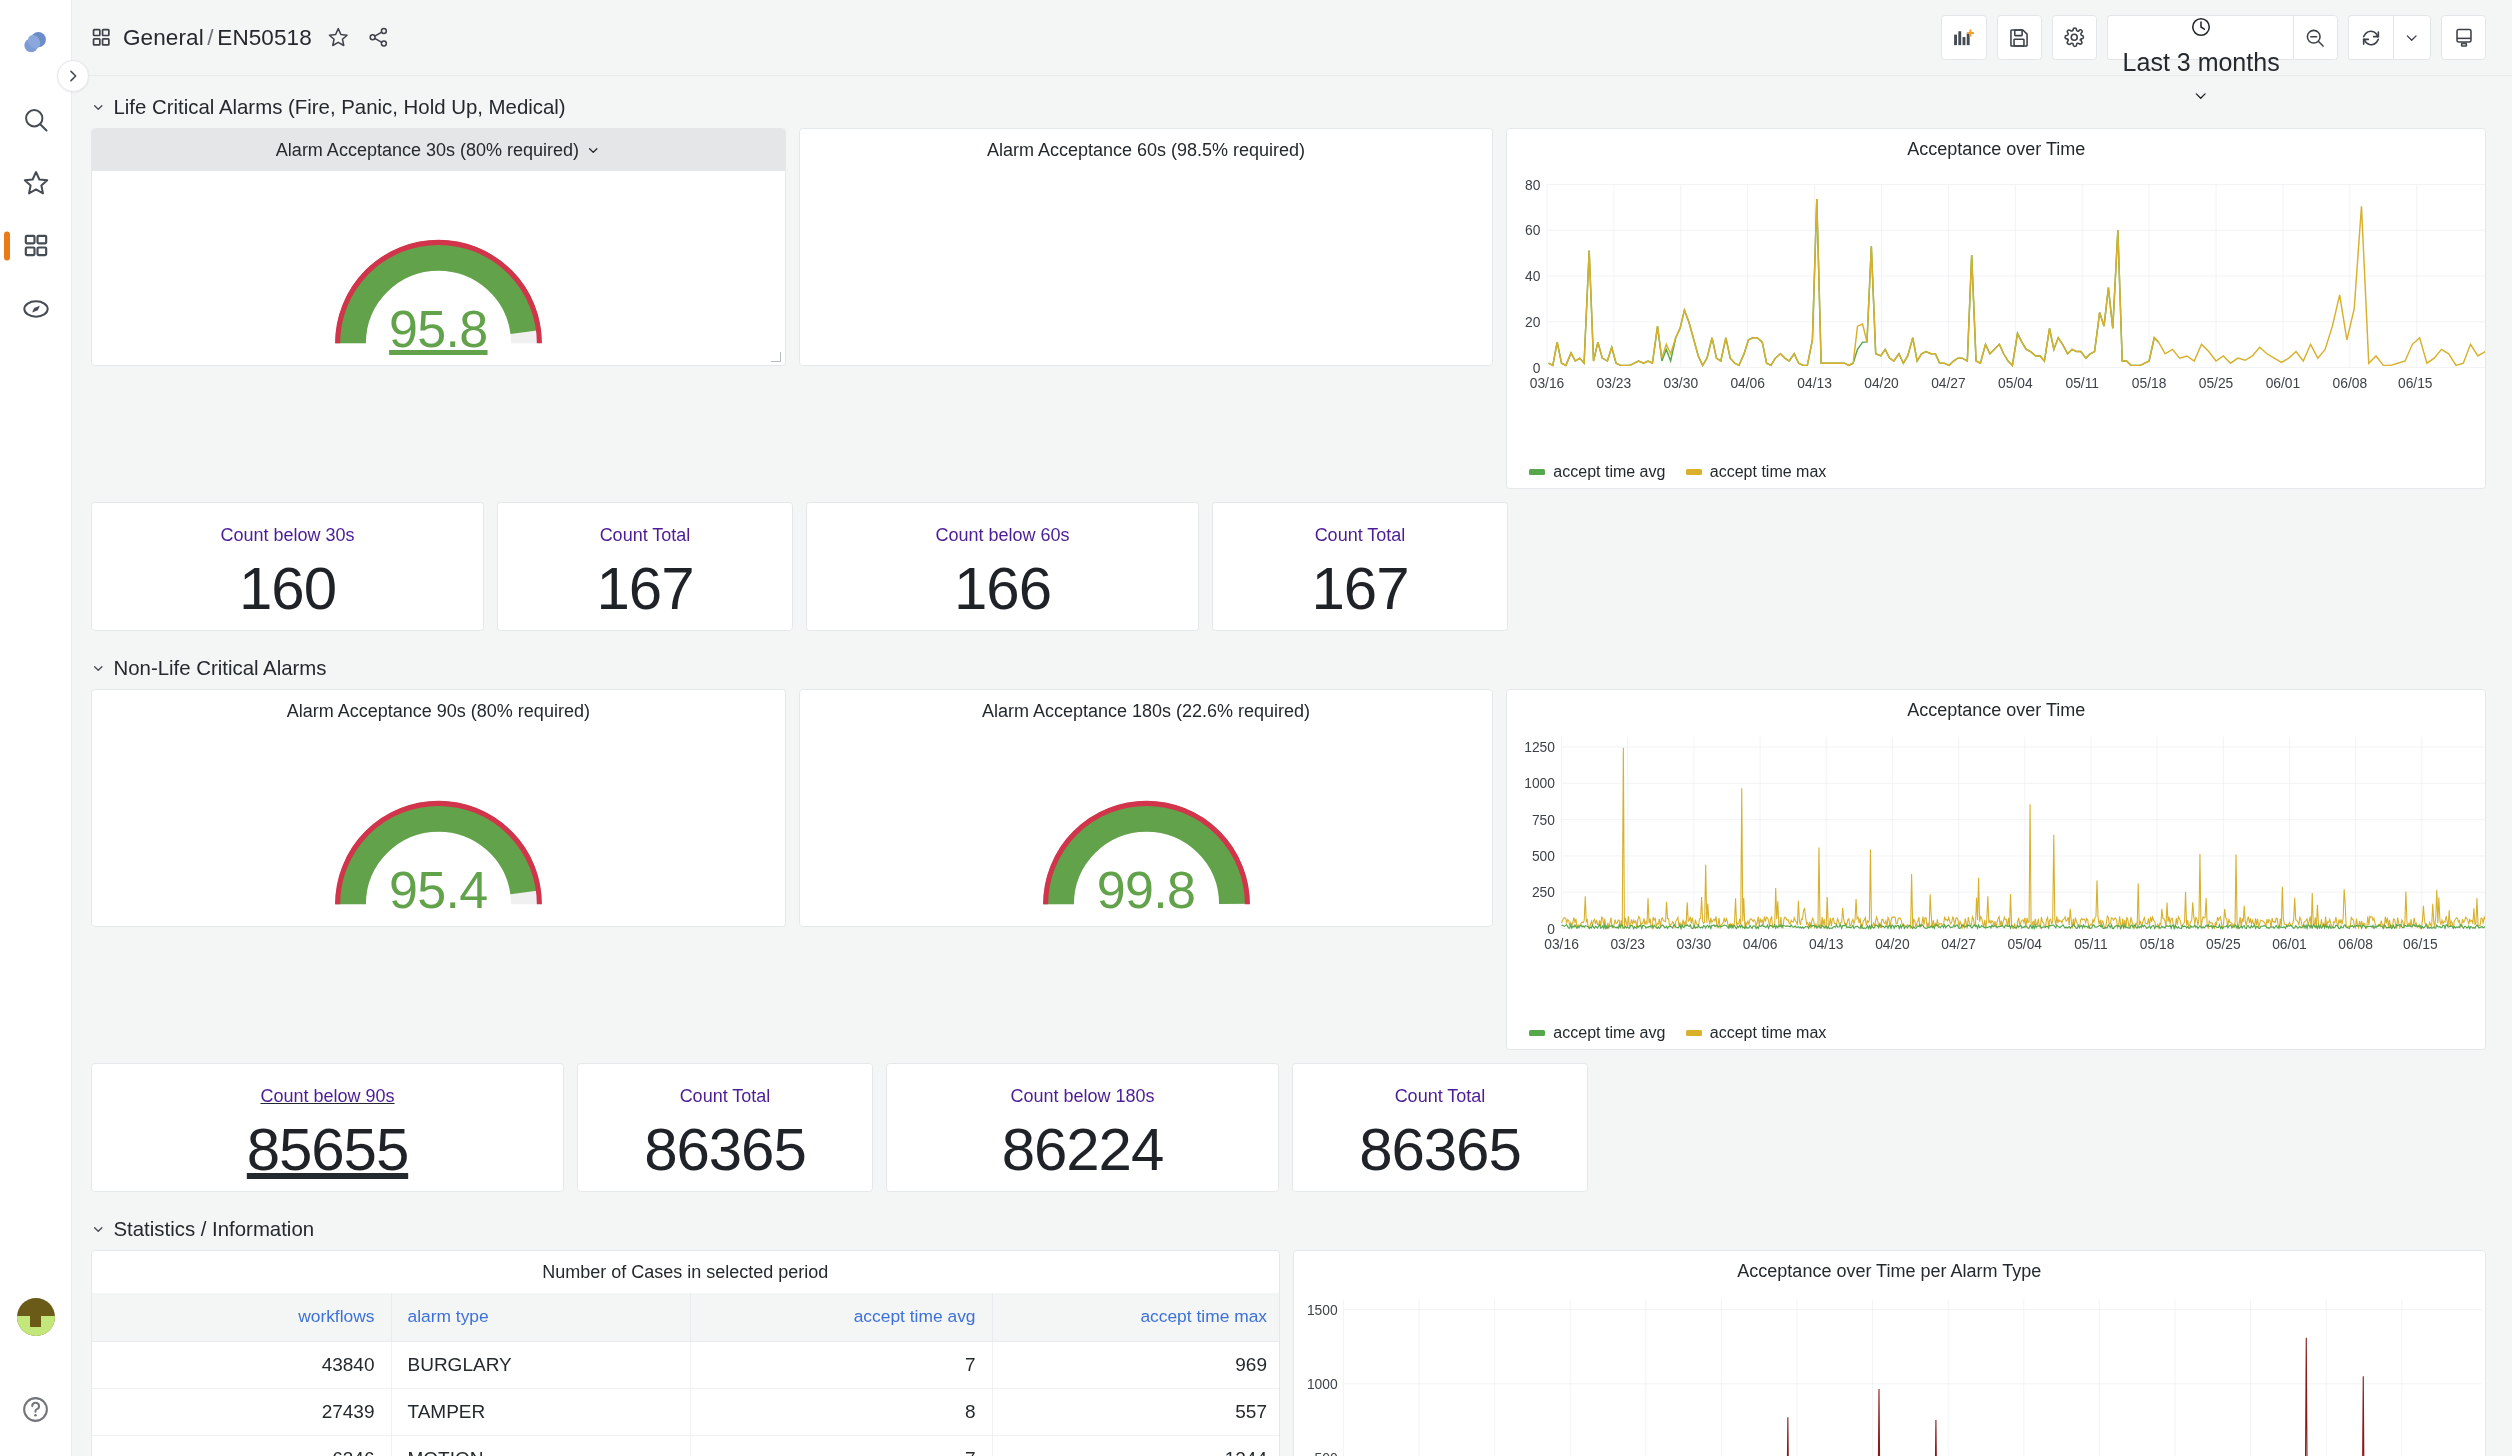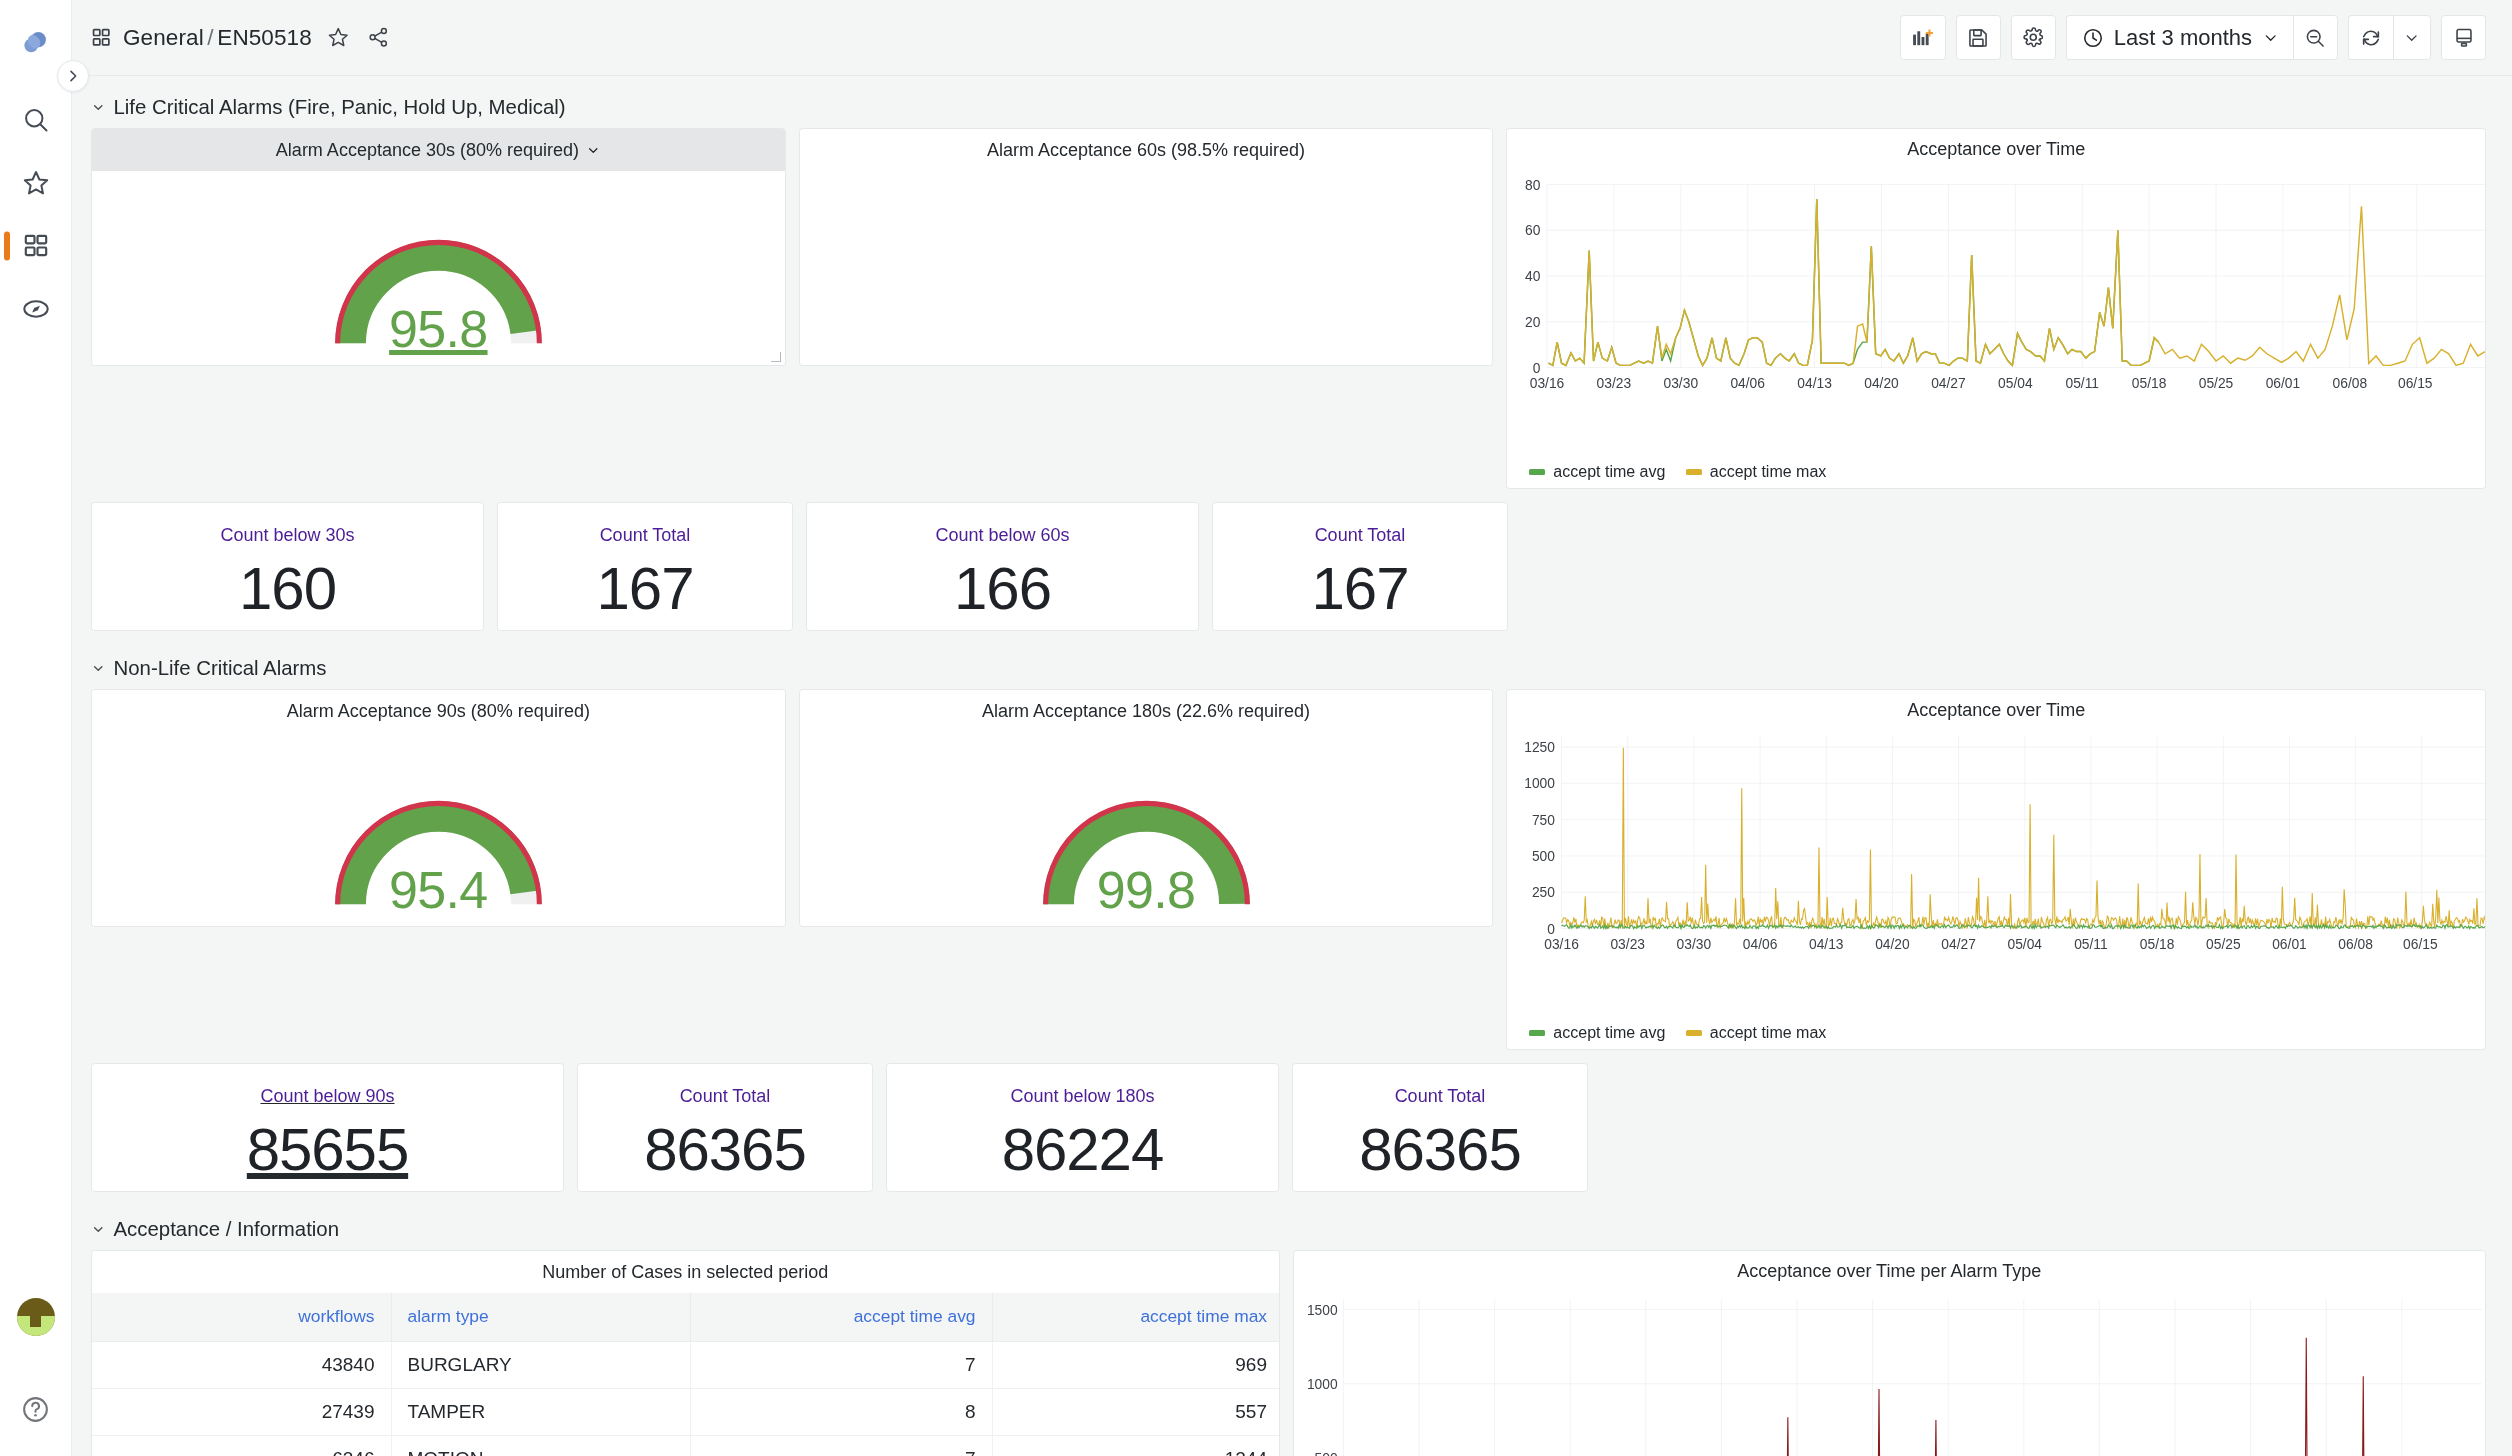--- a/index.html
+++ b/index.html
@@ -69,21 +69,21 @@
     height: 45px; min-width: 45px; padding: 0 10.2px; background: #FFFFFF;
     border: 0.7px solid #E3E6E9; border-radius: 3.6px;
     display: flex; align-items: center; justify-content: center; gap: 7.3px;
     color: #3D4249; cursor: pointer;
   }
   .time-group { display: flex; align-items: center; }
   .time-picker {
     height: 45px; background: #FFFFFF; border: 0.7px solid #E3E6E9;
     border-right: none; border-radius: 3.6px 0 0 3.6px;
     display: flex; align-items: center; gap: 10.2px; padding: 0 13px 0 14.5px;
-    color: #24292E; font-size: 22px; cursor: pointer; white-space: nowrap;
+    color: #24292E; font-size: 25px; cursor: pointer; white-space: nowrap; flex-direction: column;
   }
   .time-zoomout {
     height: 45px; width: 45px; background:#FFFFFF; border: 0.7px solid #E3E6E9;
     border-radius: 0 3.6px 3.6px 0; display:flex; align-items:center; justify-content:center;
     color:#3D4249; cursor:pointer;
   }
   .refresh-group { display: flex; align-items: center; }
   .refresh-btn { height:45px; width:45px; background:#FFFFFF; border:0.7px solid #E3E6E9;
                  border-right:none; border-radius:3.6px 0 0 3.6px;
                  display:flex;align-items:center;justify-content:center;color:#3D4249;cursor:pointer;}
@@ -586,21 +586,21 @@
           <div class="stat-value">86365</div>
         </div>
       </div>
 
       <div class="row-header" style="margin-top:16px;">
         <span class="chev">
           <svg width="14.5" height="14.5" viewBox="0 0 24 24" fill="none" stroke="currentColor" stroke-width="2.3" stroke-linecap="round" stroke-linejoin="round">
               <polyline points="6,9.5 12,15.5 18,9.5"></polyline>
             </svg>
         </span>
-        <span>Acceptance / Information</span>
+        <span>Statistics / Information</span>
       </div>
 
       <div class="grid">
         <div class="panel" style="width:1192px;height:407px;">
           <div class="panel-title">
             <span>Number of Cases in selected period</span>
           </div>
           <div class="panel-body">
             <table class="tbl">
               <colgroup>

